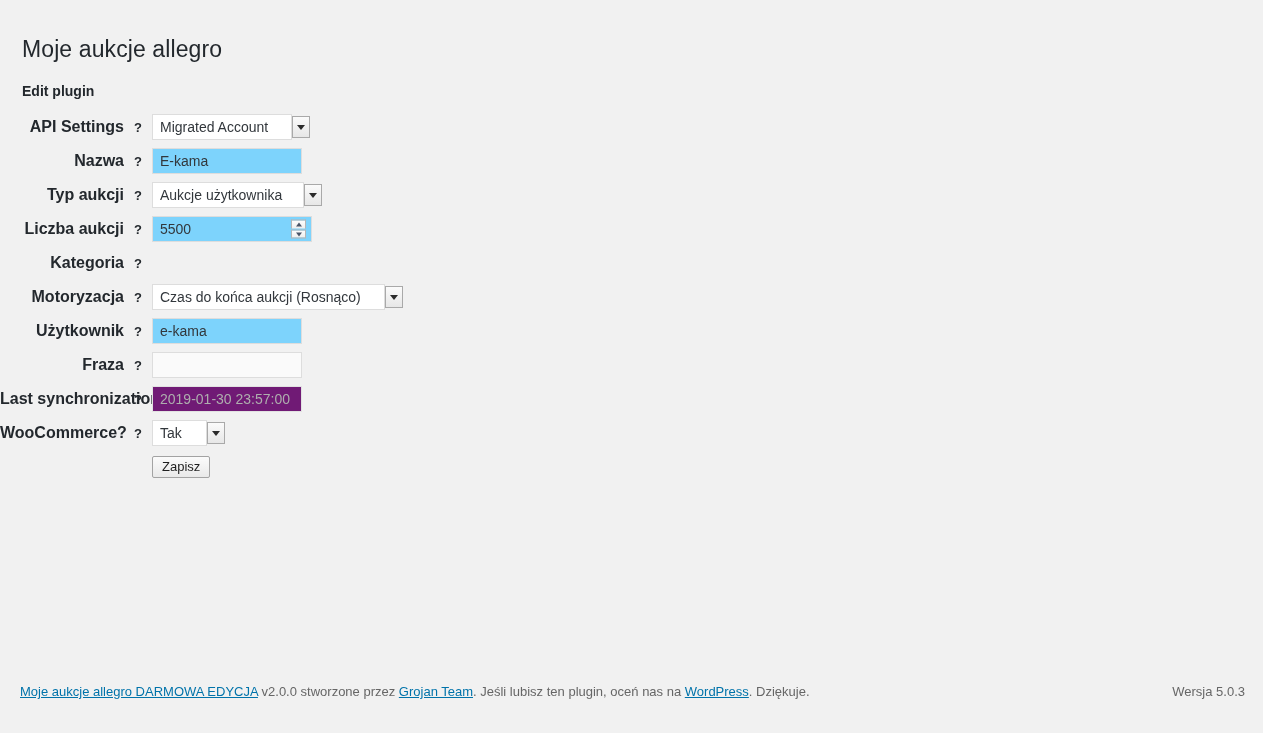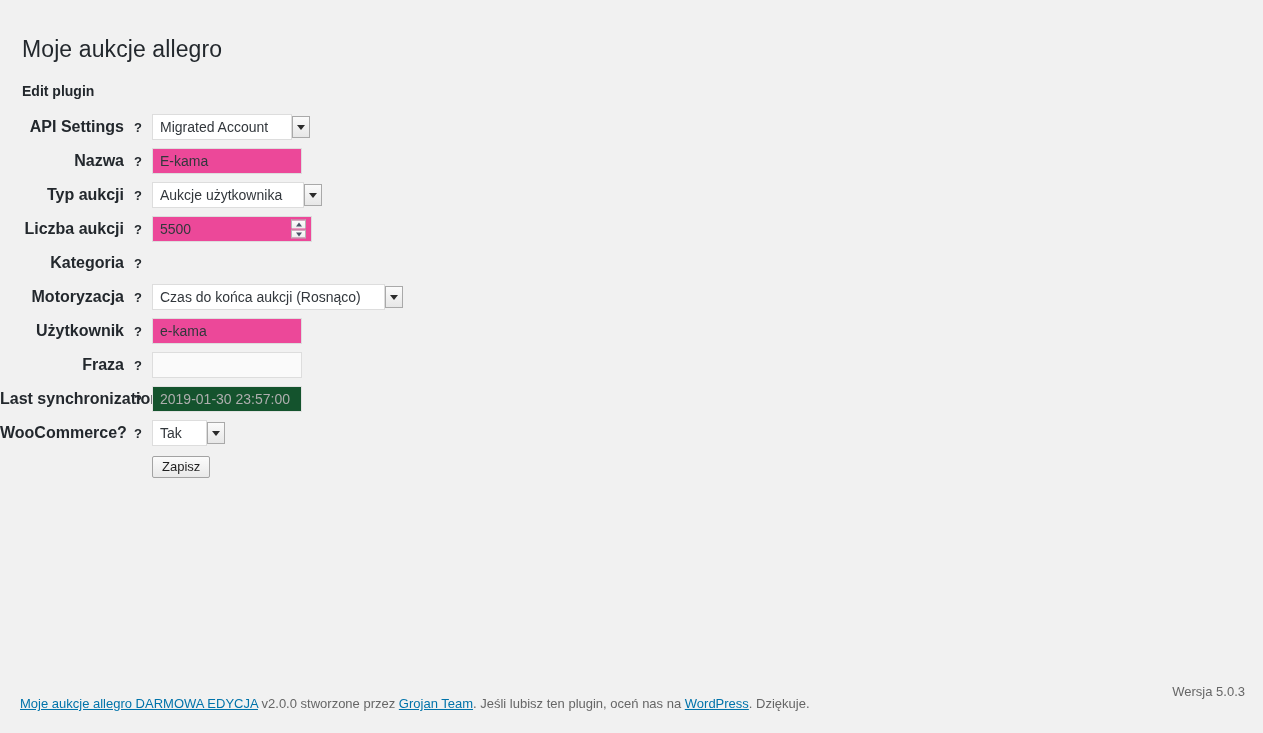--- a/index.html
+++ b/index.html
@@ -74,35 +74,35 @@
   .field-wrap {
     display: flex;
     align-items: center;
   }
 
   
   .txt {
     box-sizing: border-box;
     height: 26px;
     border: 1px solid #ddd;
-    background: #ec4899;
+    background: #7dd3fc;
     font-family: "Liberation Sans", sans-serif;
     font-size: 14px;
     color: #32373c;
     padding: 0 7px;
     line-height: 24px;
     border-radius: 0;
     box-shadow: none;
     outline: none;
   }
   .txt.w150 { width: 150px; }
   .txt.empty { background: #fafafa; }
   .txt:disabled,
   .txt.disabled {
-    background: #14532d;
+    background: #701a75;
     color: #aeaeae;
     border-color: #e2e2e2;
   }
 
   
   .num-wrap {
     position: relative;
     display: inline-block;
   }
   .num-wrap .txt { width: 160px; padding-right: 26px; }
@@ -220,21 +220,20 @@
   }
   .footer-left {
     position: absolute;
     left: 20px;
     top: 10px;
     font-size: 13px;
     color: #666;
     font-style: normal;
     line-height: 18px;
     white-space: nowrap;
-    margin-top: 12px;
   }
   .footer-right {
     position: absolute;
     right: 18px;
     top: 10px;
     font-size: 13px;
     color: #666;
     line-height: 18px;
   }
   .footer a {

